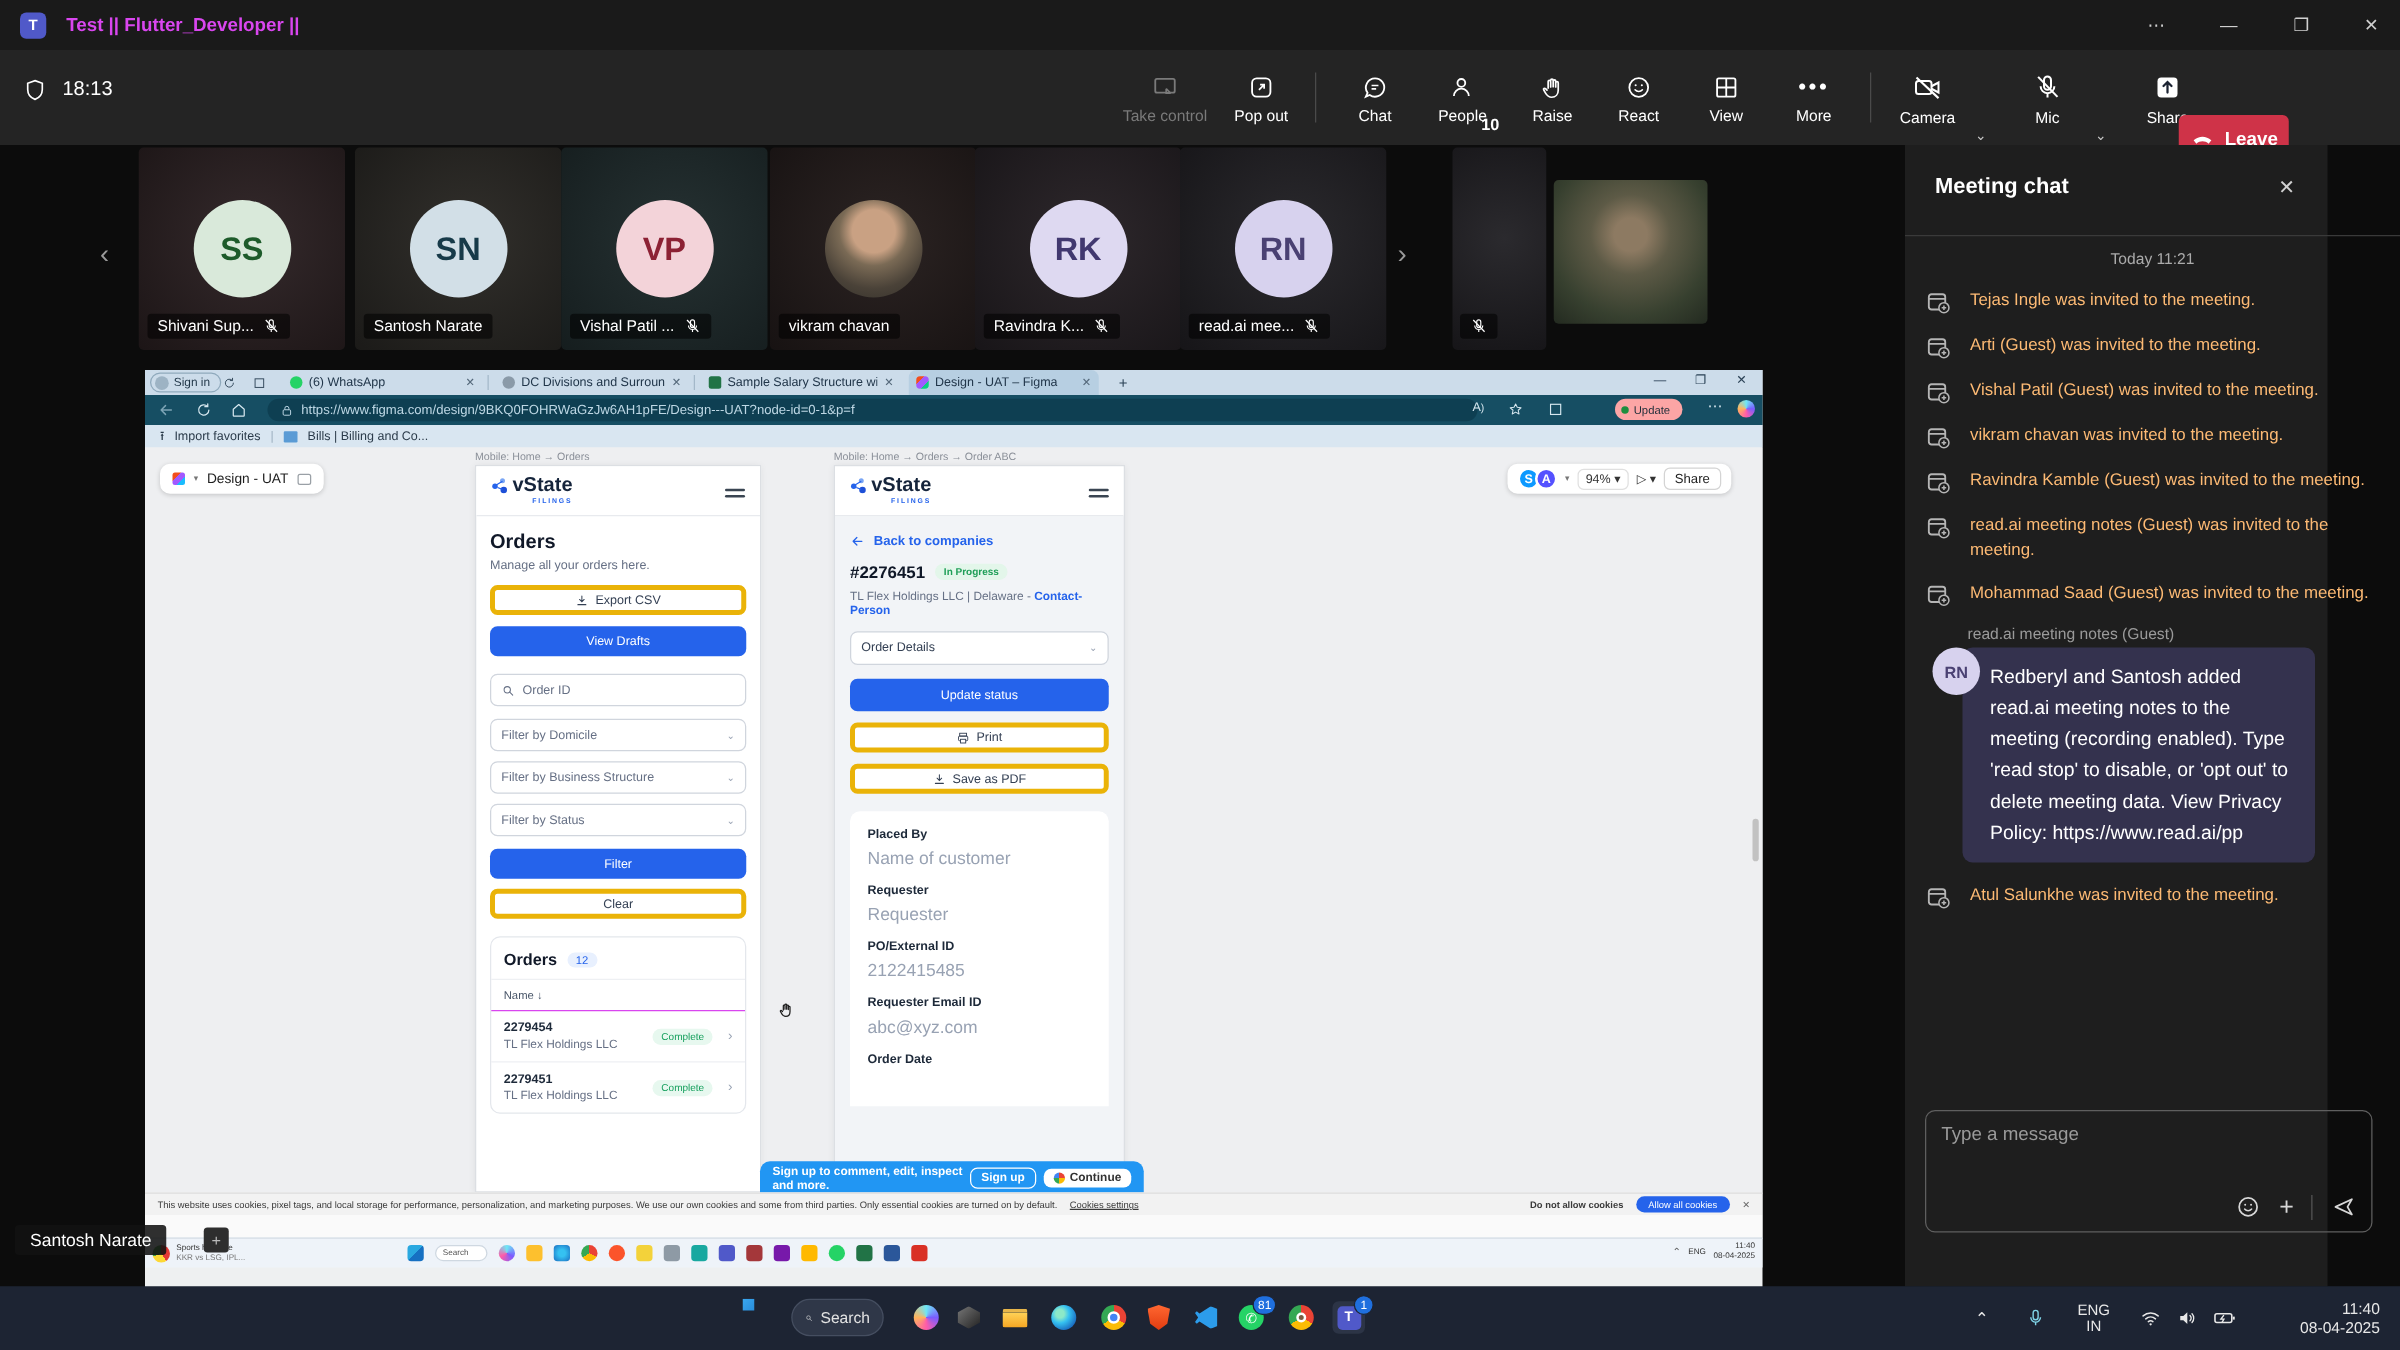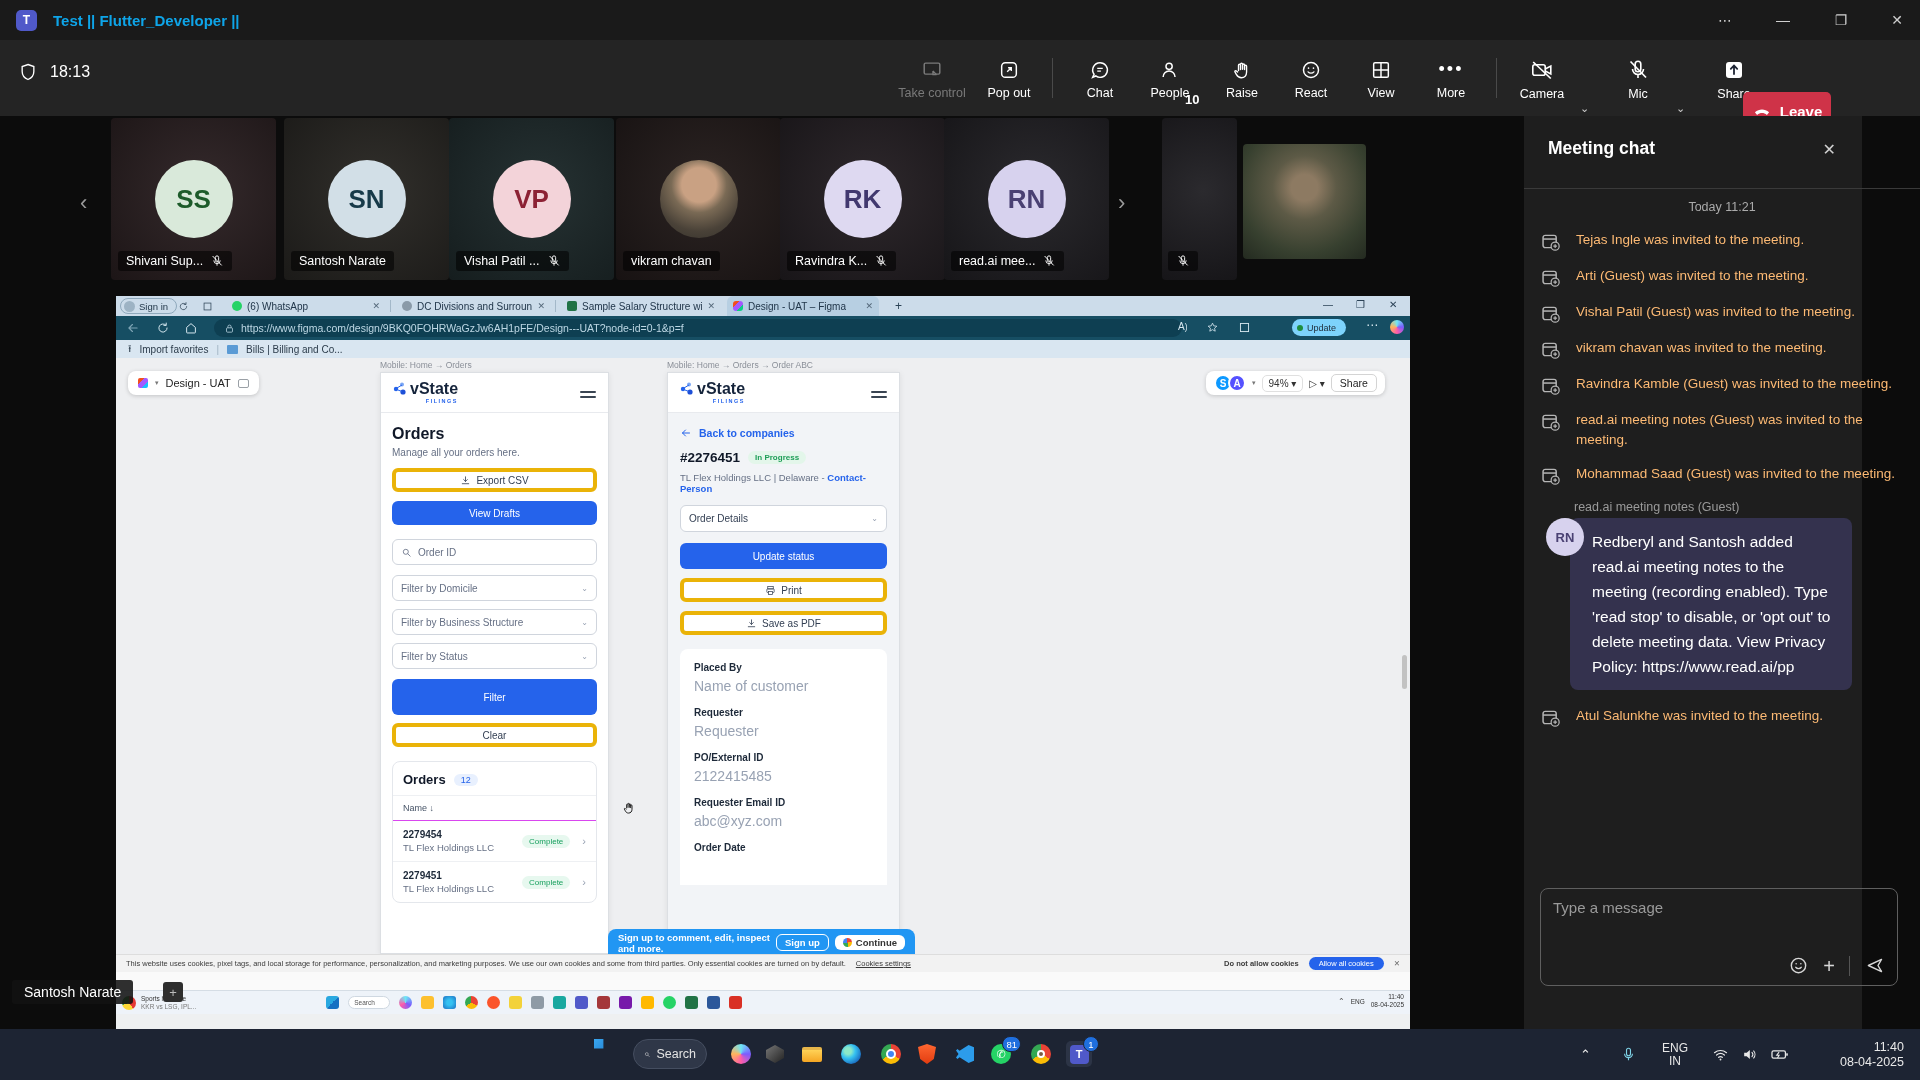--- a/index.html
+++ b/index.html
@@ -7,21 +7,21 @@
     font-family:"Liberation Sans","DejaVu Sans",sans-serif; }
   .screen { position:relative; width:1920px; height:1080px; background:#0c0c0c; overflow:hidden; }
   .abs { position:absolute; }
   svg.ic { display:block; }
 
   
   .titlebar { position:absolute; left:0; top:0; width:1920px; height:40px; background:#1a1a1a;
     display:flex; align-items:center; }
   .teams-logo { width:21px; height:21px; margin-left:16px; border-radius:5px; background:#5059c9;
     color:#fff; font-size:12px; font-weight:bold; display:flex; align-items:center; justify-content:center; }
-  .app-title { color:#0ea5e9; font-size:15px; font-weight:bold; margin-left:16px; }
+  .app-title { color:#d946ef; font-size:15px; font-weight:bold; margin-left:16px; }
   .win-ctl { position:absolute; top:0; height:40px; width:46px; color:#cfcfcf; font-size:14px;
     display:flex; align-items:center; justify-content:center; }
 
   
   .toolbar { position:absolute; left:0; top:40px; width:1920px; height:76px; background:#242424; }
   .timer { position:absolute; left:18px; top:22px; display:flex; align-items:center; gap:12px; color:#fff; font-size:16px; }
   .ctl { position:absolute; top:8px; width:64px; height:62px; display:flex; flex-direction:column;
     align-items:center; justify-content:center; gap:5px; color:#fff; font-size:12.5px; }
   .ctl .lbl { white-space:nowrap; }
   .ctl.disabled { color:#7a7a7a; }
@@ -511,21 +511,21 @@
             </svg>
           <span style="white-space:nowrap;overflow:hidden">https://www.figma.com/design/9BKQ0FOHRWaGzJw6AH1pFE/Design---UAT?node-id=0-1&amp;p=f</span>
         </div>
         <span class="abs" style="left:1062px;top:5px;font-size:10px">A<small>)</small></span>
         <svg class="ic abs" style="left:1090px;top:5px" width="13" height="13" color="#d7e8f0">
             <use href="#i-star"></use>
           </svg>
         <svg class="ic abs" style="left:1122px;top:5px" width="13" height="13" color="#d7e8f0">
             <use href="#i-rect"></use>
           </svg>
-        <div class="abs" style="left:1176px;top:3px;width:54px;height:17px;background:#7dd3fc;border-radius:9px;display:flex;align-items:center;gap:4px;padding:0 5px">
+        <div class="abs" style="left:1176px;top:3px;width:54px;height:17px;background:#fca5a5;border-radius:9px;display:flex;align-items:center;gap:4px;padding:0 5px">
           <span style="width:6px;height:6px;border-radius:50%;background:#1e8e3e"></span>
           <span style="font-size:9px;color:#1d2c38">Update</span>
         </div>
         <span class="abs" style="left:1250px;top:2px;font-size:12px;letter-spacing:1px">⋯</span>
         <span class="abs" style="left:1274px;top:4px;width:14px;height:14px;border-radius:50%;background:conic-gradient(#6ee7f5,#7a5cff,#ff5ca8,#ffb45c,#6ee7f5)"></span>
       </div>
 
       <div class="favbar">
         <span style="font-size:10px">⭱</span>
         <span>Import favorites</span>
@@ -595,21 +595,21 @@
                 <span class="cd">⌄</span>
             </div>
             <div class="inputish" style="height:26px;margin-top:8px">
               <span>Filter by Business Structure</span>
                 <span class="cd">⌄</span>
             </div>
             <div class="inputish" style="height:26px;margin-top:8px">
               <span>Filter by Status</span>
                 <span class="cd">⌄</span>
             </div>
-            <div class="btn-blue" style="height:36px;margin-top:10px">Filter</div>
+            <div class="btn-blue" style="height:24px;margin-top:10px">Filter</div>
             <div class="btn-line" style="height:24px;margin-top:8px">Clear</div>
 
             <div style="border:1px solid #e4e7ec;border-radius:8px;margin-top:14px">
               <div style="display:flex;align-items:center;gap:8px;padding:10px 10px 8px 10px">
                 <span style="font-size:13px;font-weight:bold;color:#101828">Orders</span>
                 <span style="background:#e8f0fe;color:#2563eb;border-radius:9px;font-size:9px;padding:1px 7px">12</span>
               </div>
               <div style="border-top:1px solid #eef0f3;padding:7px 10px;font-size:9px;color:#475467">Name ↓</div>
               <div style="border-top:1px solid #d946ef;padding:8px 10px;display:flex;align-items:center">
                 <div style="flex:1">

